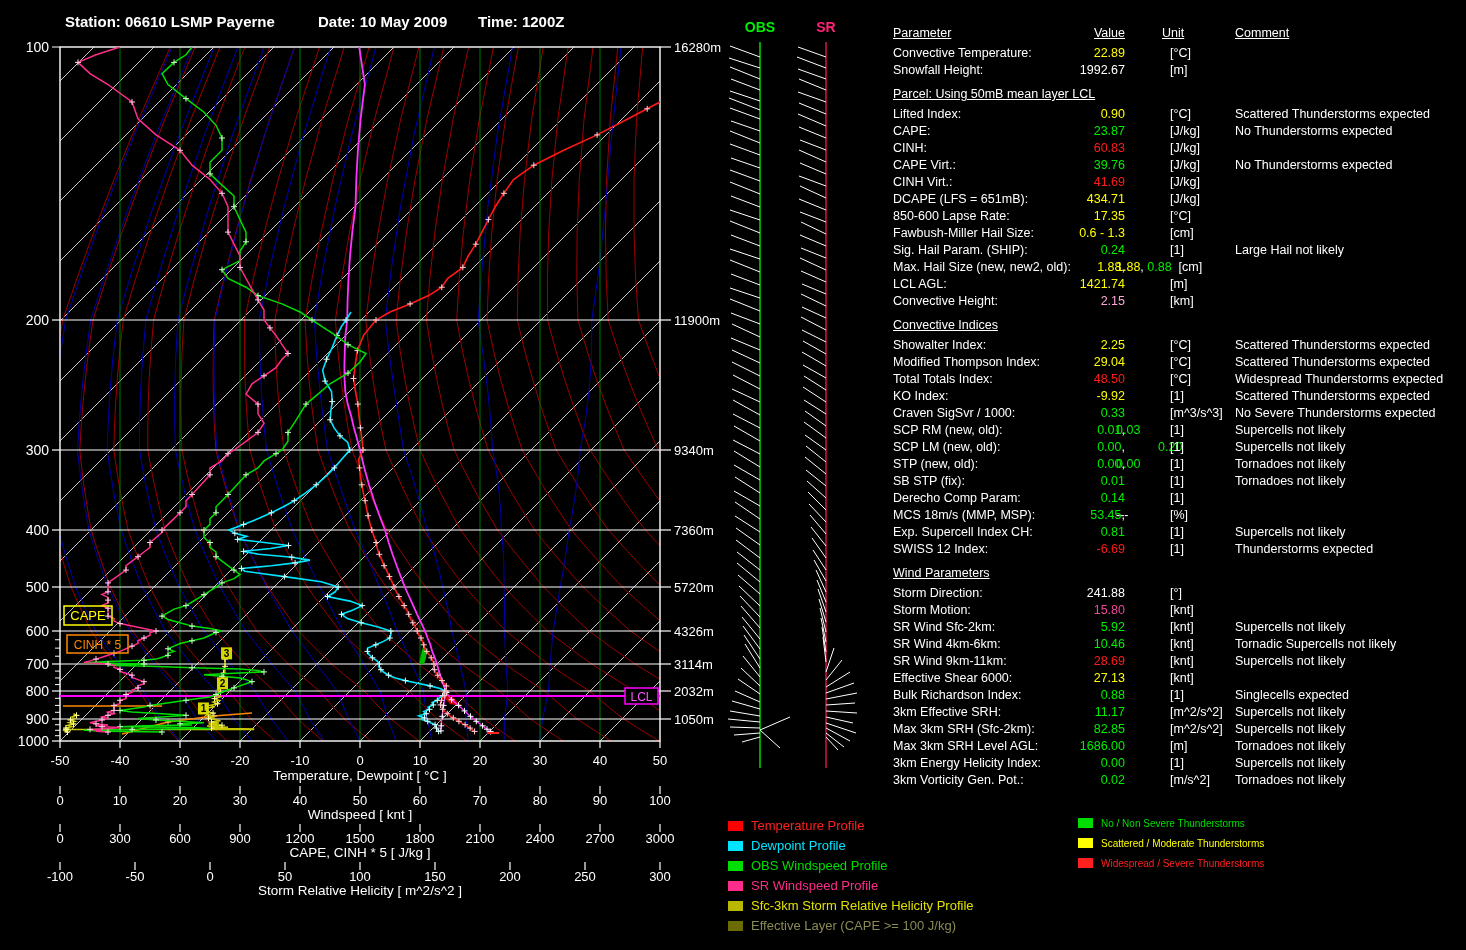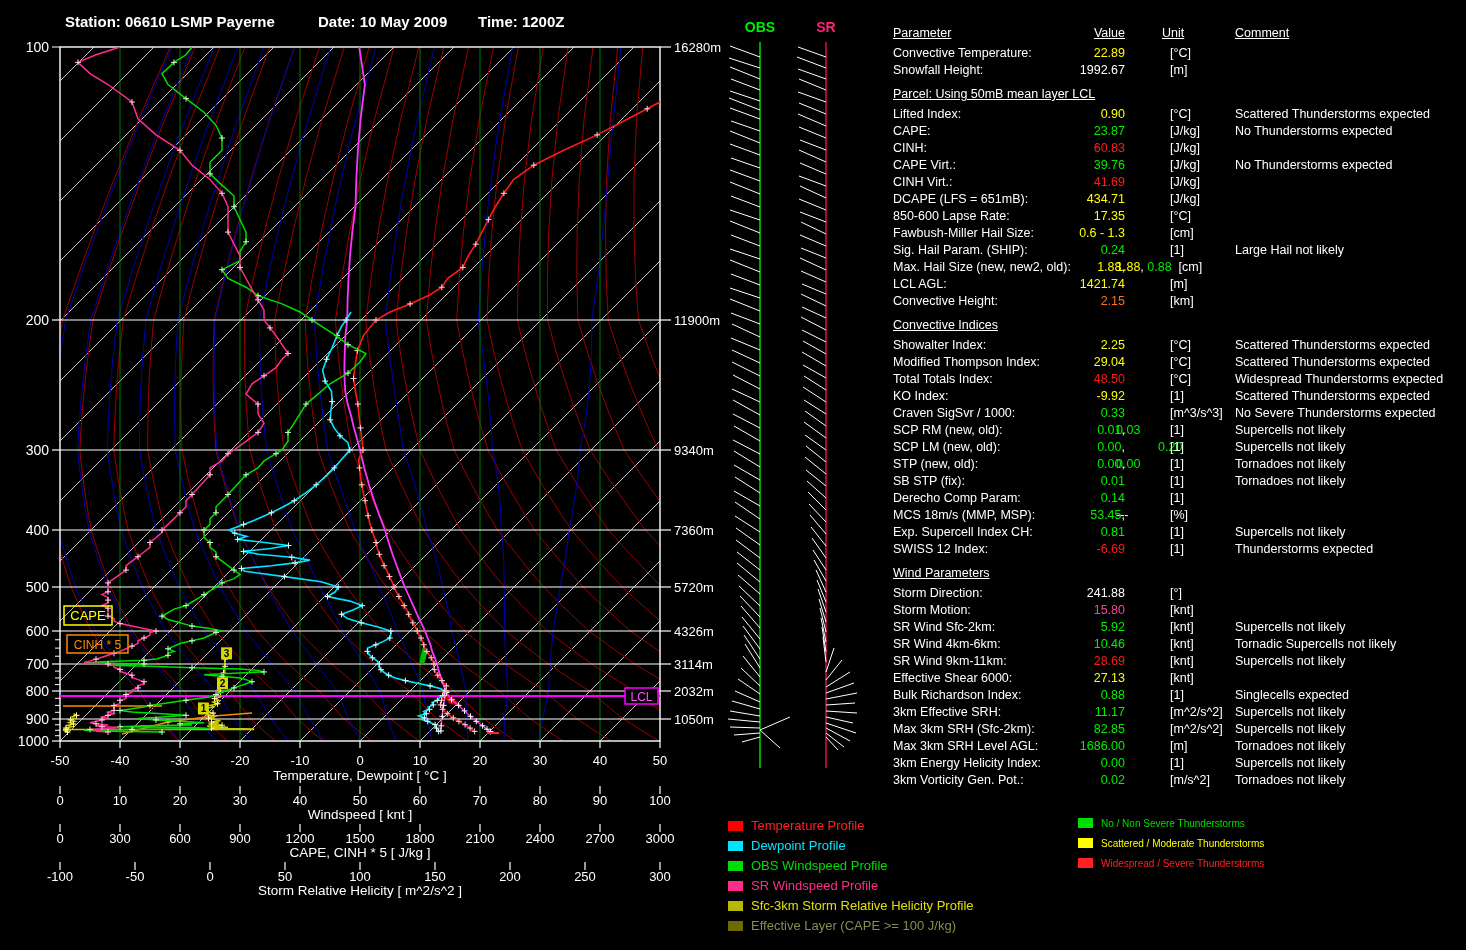--- a/index.html
+++ b/index.html
@@ -422,21 +422,21 @@
         <span class="v1" style="color: rgb(255, 255, 0);">1.88<span style="color: rgb(255, 255, 255);">,  </span></span>
         <span class="vx"><span style="color: rgb(255, 255, 0);">1.88</span><span style="color: rgb(255, 255, 255);">,  </span><span style="color: rgb(0, 238, 0);">0.88</span><span>&nbsp;&nbsp;</span><span class="un inline">[cm]</span></span>
       </div>
       <div class="p-row gap">
         <span class="pr">LCL AGL:</span>
         <span class="v1" style="color: rgb(255, 255, 0);">1421.74</span>
         <span class="un">[m]</span>
       </div>
       <div class="p-row">
         <span class="pr">Convective Height:</span>
-        <span class="v1" style="color: #f97316;">2.15</span>
+        <span class="v1" style="color: #f9a8d4;">2.15</span>
         <span class="un">[km]</span>
       </div>
       <div class="sec-header">Convective Indices</div>
       <div class="p-row">
         <span class="pr">Showalter Index:</span>
         <span class="v1" style="color: rgb(255, 255, 0);">2.25</span>
         <span class="un">[°C]</span>
         <span class="cm">Scattered Thunderstorms expected</span>
       </div>
       <div class="p-row">

